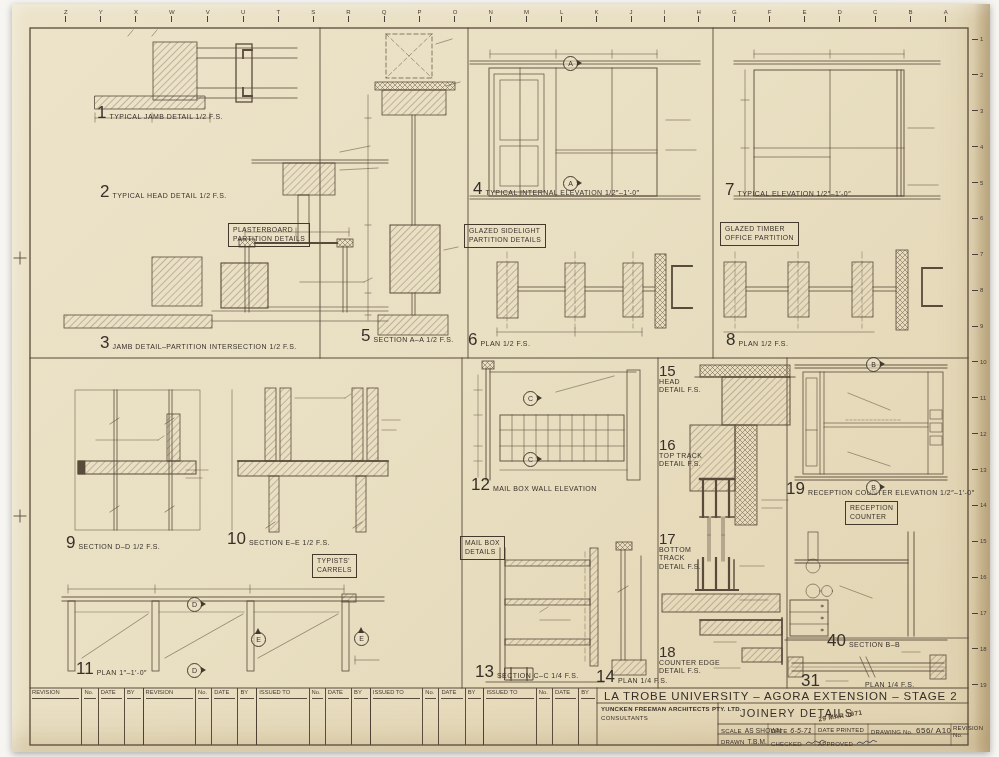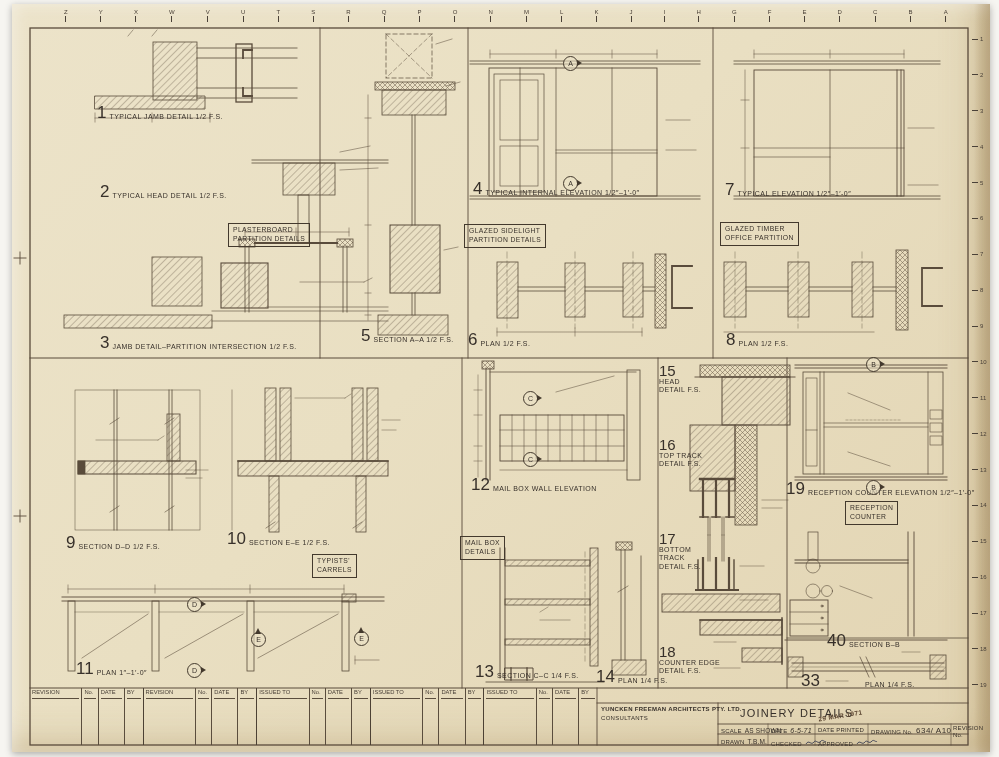--- a/index.html
+++ b/index.html
@@ -451,21 +451,21 @@
     </div>
   <div class="dlabel" style="left:786px;top:482px">
       <span class="dnum">19</span>
       <span class="dtitle">RECEPTION COUNTER ELEVATION 1/2″–1′-0″</span>
     </div>
   <div class="dlabel" style="left:827px;top:634px">
       <span class="dnum">40</span>
       <span class="dtitle">SECTION B–B</span>
     </div>
   <div class="dlabel" style="left:801px;top:674px">
-      <span class="dnum">33</span>
+      <span class="dnum">31</span>
       <span class="dtitle" style="margin-left:42px">PLAN 1/4 F.S.</span>
     </div>
 
   <div class="gbox" style="left:228px;top:223px">
       <div>PLASTERBOARD</div>
       <div>PARTITION DETAILS</div>
     </div>
   <div class="gbox" style="left:464px;top:224px">
       <div>GLAZED SIDELIGHT</div>
       <div>PARTITION DETAILS</div>
@@ -564,38 +564,39 @@
         </div>
       <div class="rcell rc-date">
           <div class="rhead">DATE</div>
         </div>
       <div class="rcell rc-by">
           <div class="rhead">BY</div>
         </div>
     </div>
   </div>
 
+  <div class="tb tb-project">LA TROBE UNIVERSITY – AGORA EXTENSION – STAGE 2</div>
   <div class="tb tb-firm">YUNCKEN FREEMAN ARCHITECTS PTY. LTD.</div>
   <div class="tb tb-cons">CONSULTANTS</div>
   <div class="tb tb-jd">JOINERY DETAILS</div>
 
   <div class="fcell" style="left:721px;top:727px">
     <span>SCALE</span>
     <span class="ftype">AS SHOWN</span>
   </div>
   <div class="fcell" style="left:771px;top:727px">
     <span>DATE</span>
     <span class="fval">6-5-71</span>
   </div>
   <div class="fcell" style="left:818px;top:727px">
     <span>DATE PRINTED</span>
   </div>
   <div class="fcell" style="left:871px;top:726px">
     <span>DRAWING No.</span>
-    <span class="ftype" style="font-size:8px;letter-spacing:.5px">634/ A10</span>
+    <span class="ftype" style="font-size:8px;letter-spacing:.5px">656/ A10</span>
   </div>
   <div class="fcell" style="left:953px;top:725px;width:14px;white-space:normal;line-height:1.1">
     <span>REVISION No.</span>
   </div>
   <div class="fcell" style="left:721px;top:738px">
     <span>DRAWN</span>
     <span class="ftype">T.B.M.</span>
   </div>
   <div class="fcell" style="left:771px;top:738px">
     <span>CHECKED</span>

